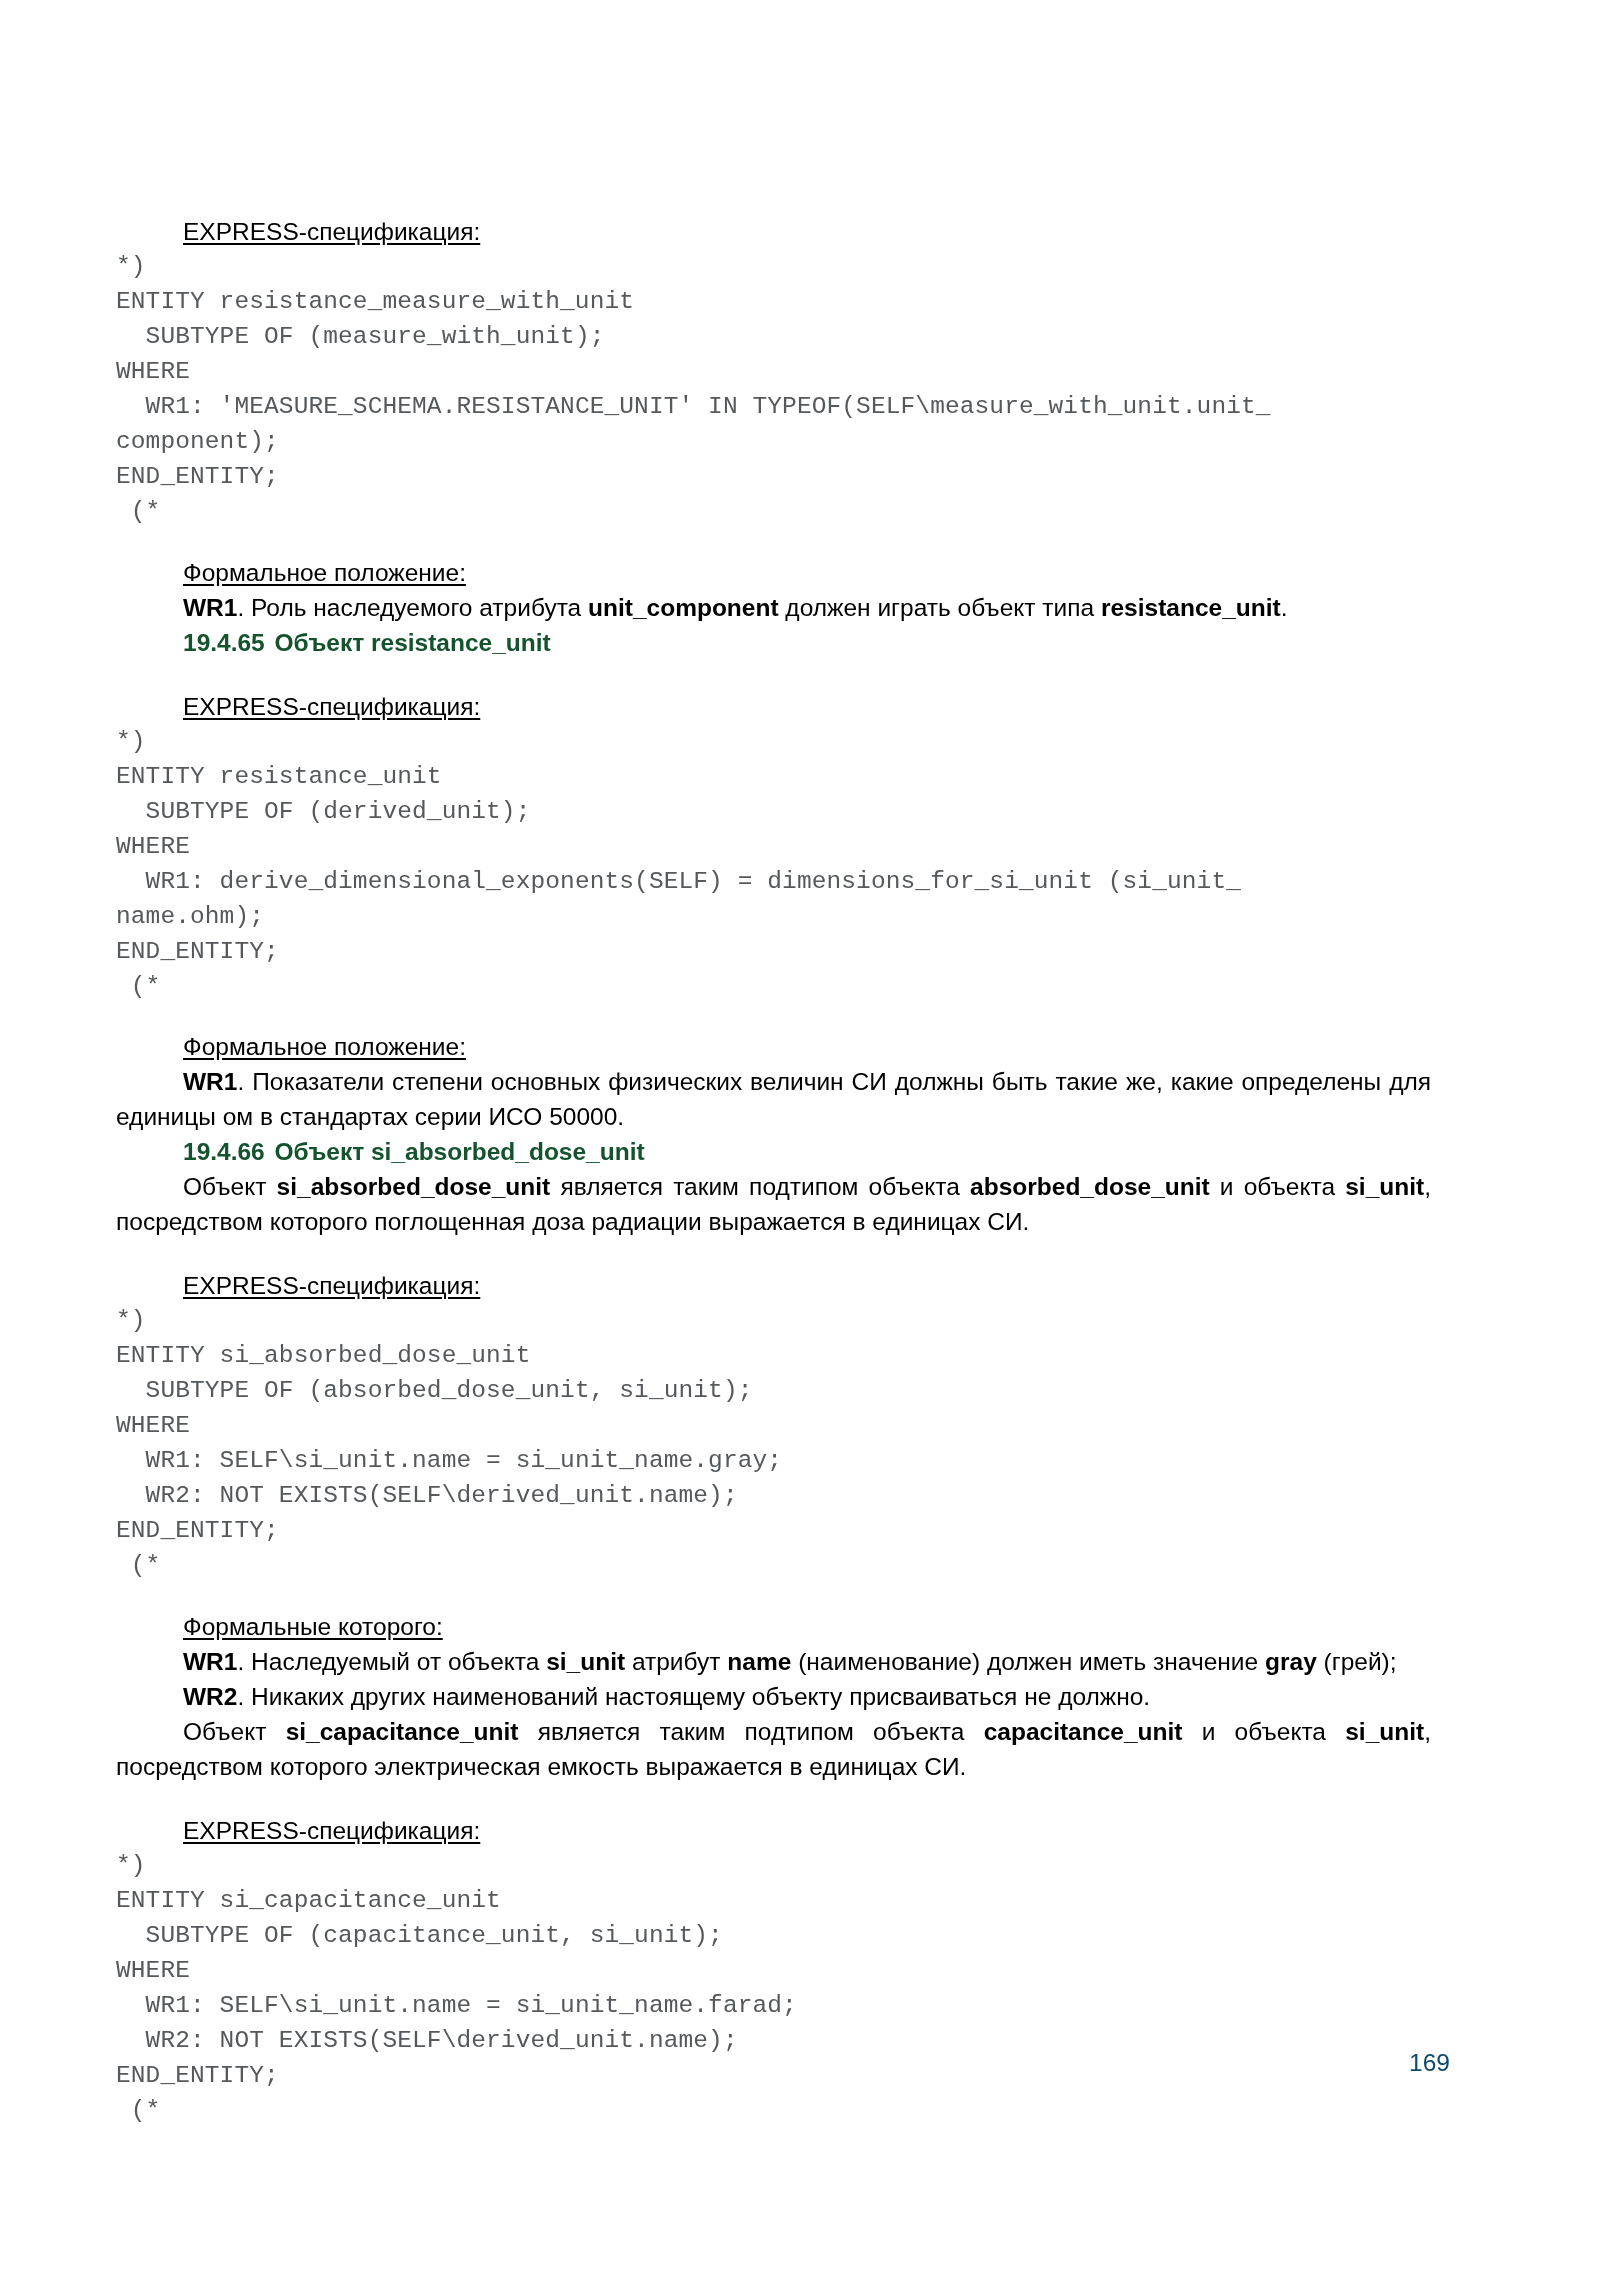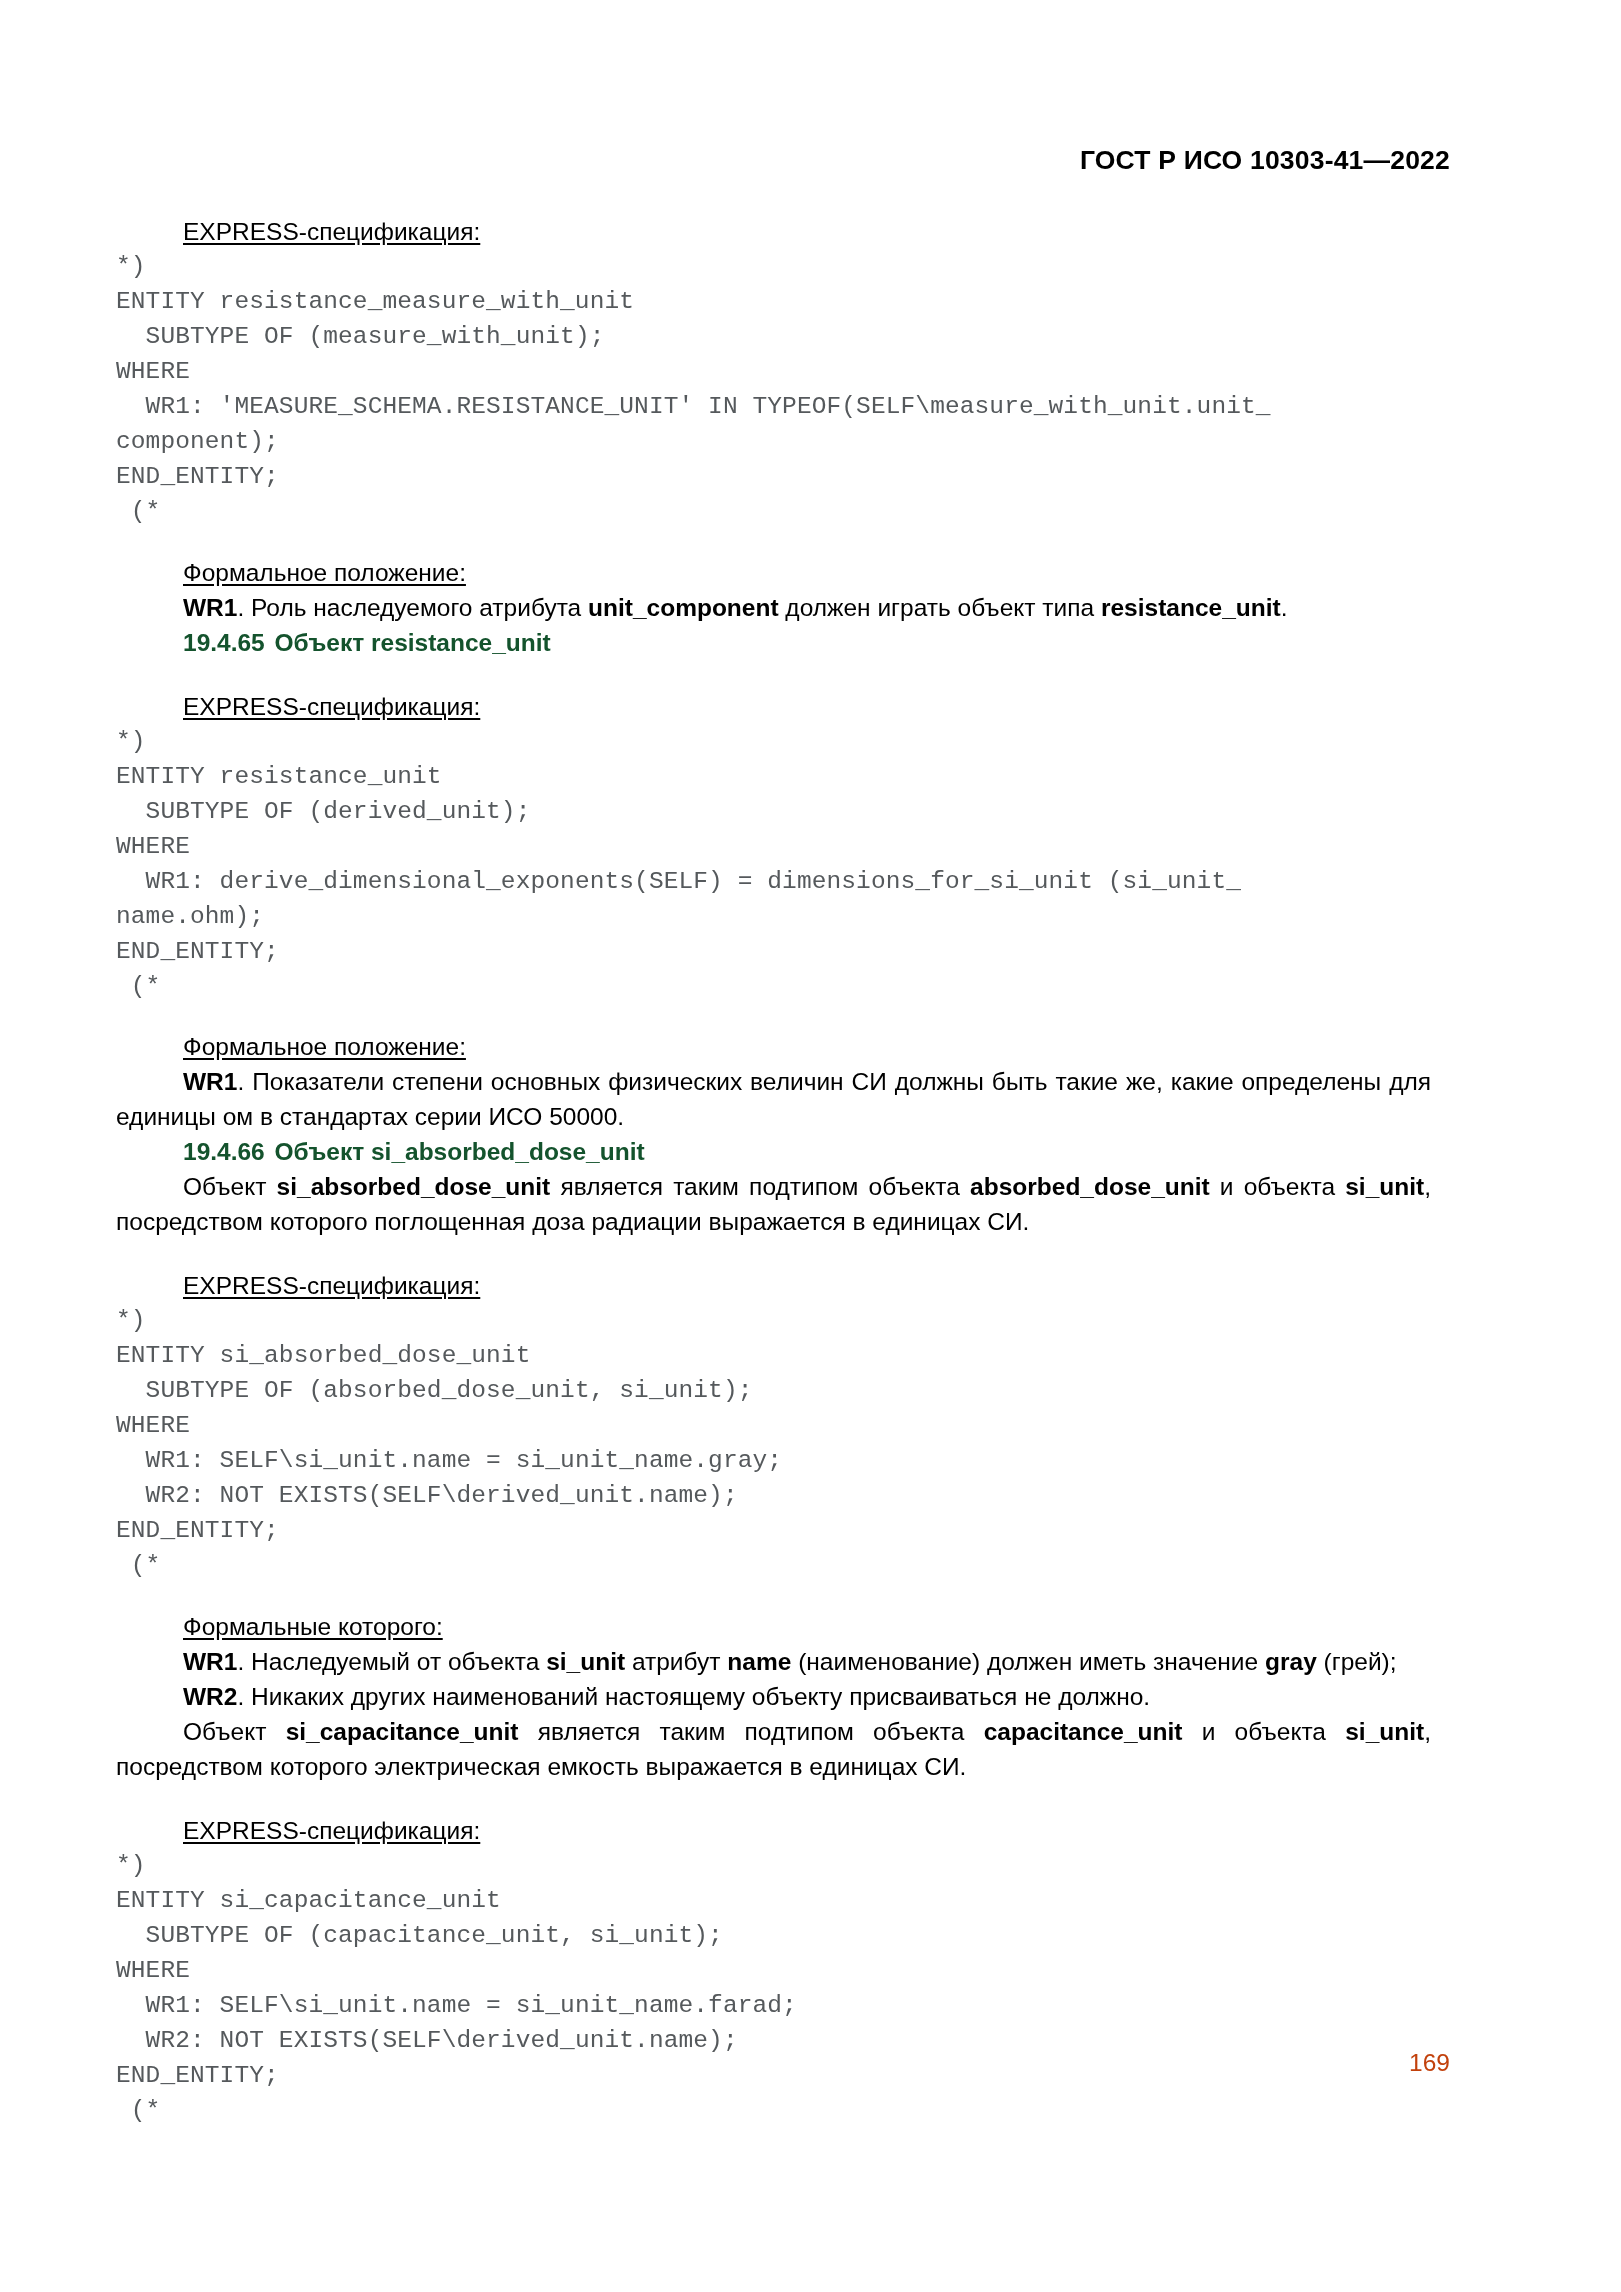--- a/index.html
+++ b/index.html
@@ -99,31 +99,28 @@
 
   
   .page-number {
     position: absolute;
     left: 0;
     right: 171px;
     top: 2049px;
     text-align: right;
     font-family: "Liberation Sans", sans-serif;
     font-size: 24.5px;
-    color: #c2410c;
+    color: #0c4a6e;
   }
 </style>
 </head>
 <body>
 
 <div class="page">
 
-  <div class="page-header">
-    <span>ГОСТ Р ИСО 10303-41—2022</span>
-  </div>
 
   <div class="content">
 
     <p class="subhead"><span>EXPRESS-спецификация:</span></p>
     <pre class="code">*)
 ENTITY resistance_measure_with_unit
   SUBTYPE OF (measure_with_unit);
 WHERE
   WR1: 'MEASURE_SCHEMA.RESISTANCE_UNIT' IN TYPEOF(SELF\measure_with_unit.unit_
 component);

